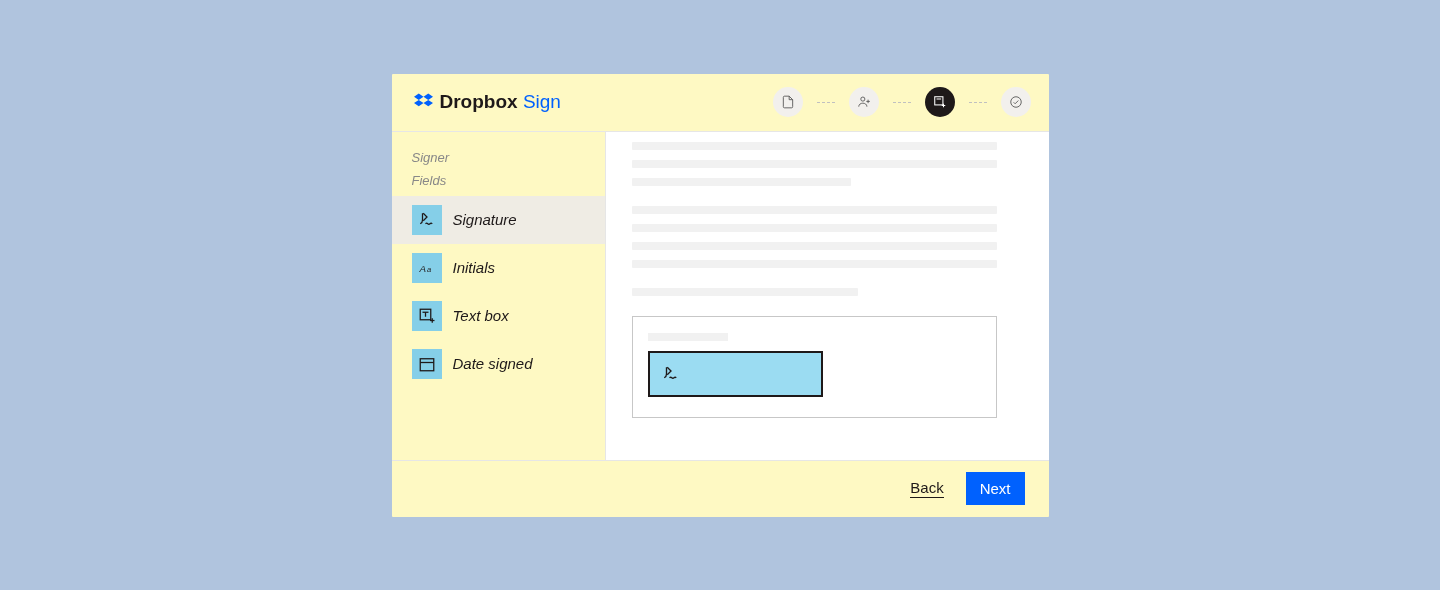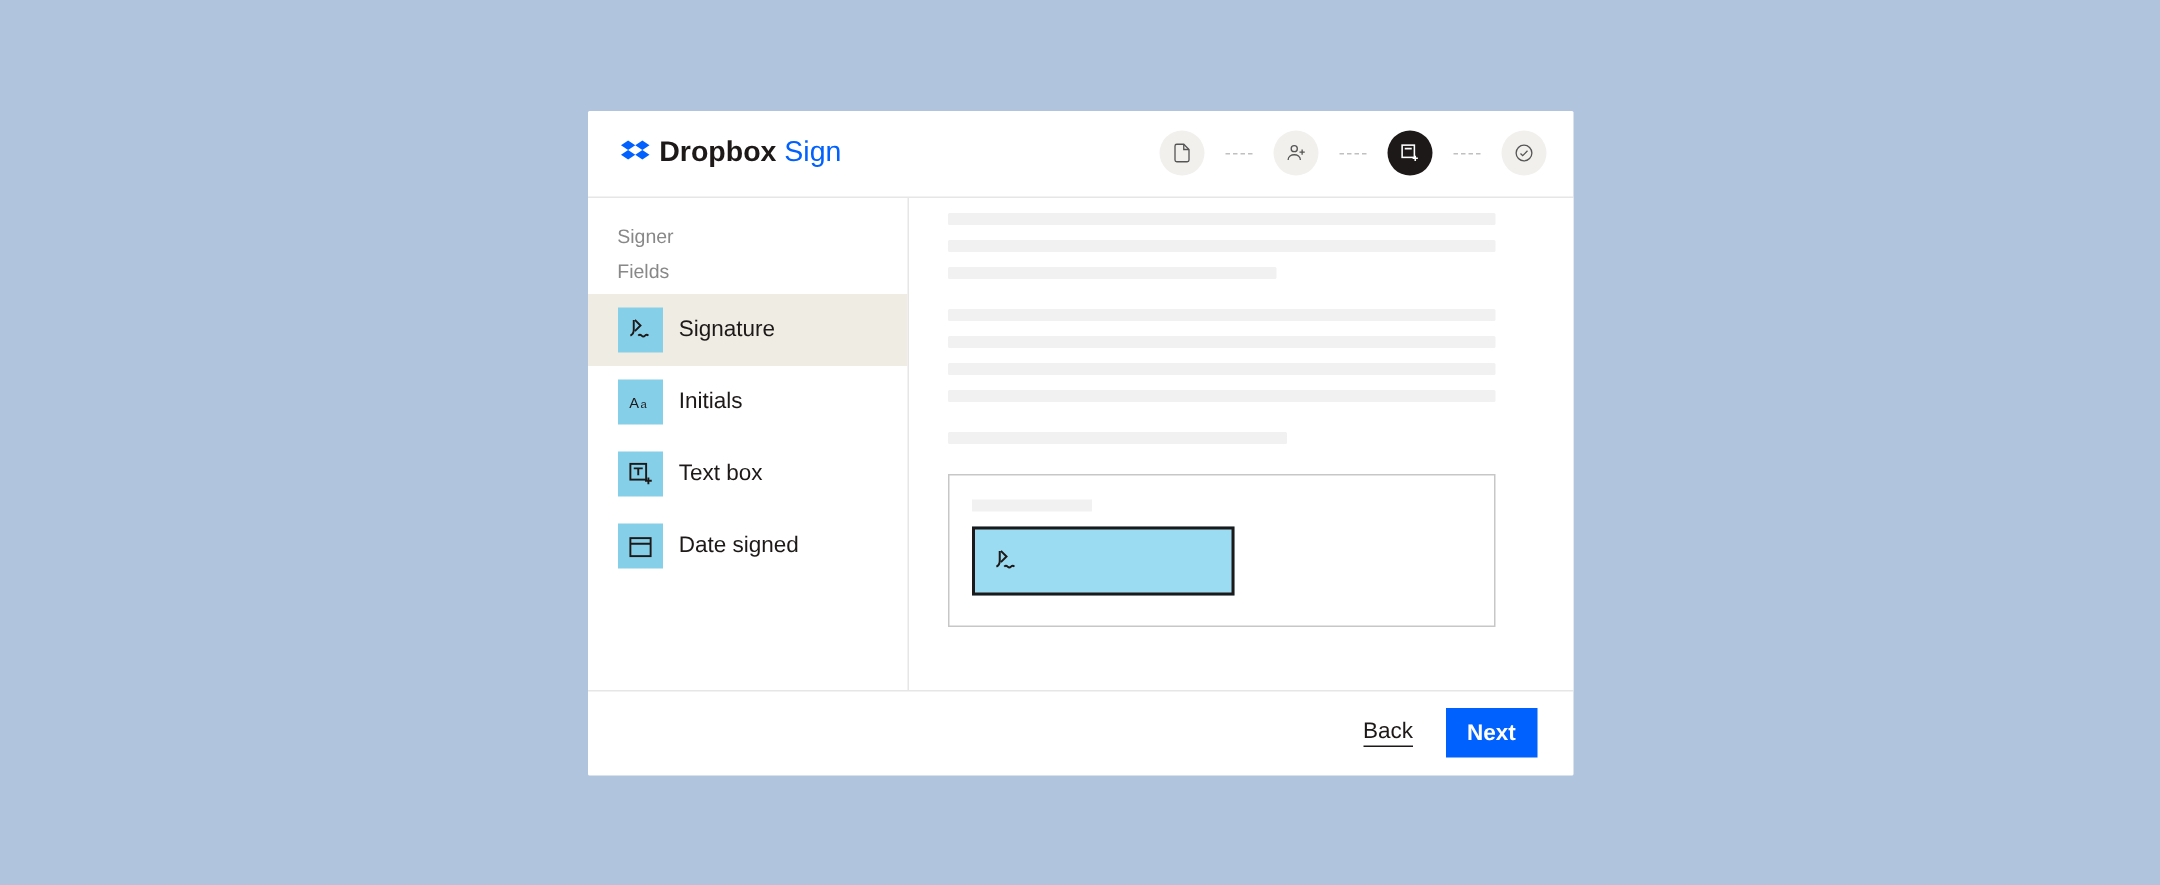--- a/index.html
+++ b/index.html
@@ -1,29 +1,29 @@
 <!DOCTYPE html>
 <html><head>
   <meta charset="utf-8">
   <style>
     *{box-sizing:border-box;margin:0;padding:0;font-family:-apple-system,BlinkMacSystemFont,"Segoe UI",Helvetica,Arial,sans-serif;}
     body{background:#b0c4de;width:1440px;height:590px;display:flex;align-items:center;justify-content:center;}
-    .window{width:657px;height:443px;background:#ffffff;display:flex;flex-direction:column;border-radius:1px;overflow:hidden;}
+    .window{width:657px;height:443px;background:#fef9c3;display:flex;flex-direction:column;border-radius:1px;overflow:hidden;}
     .header{display:flex;align-items:center;justify-content:space-between;height:58px;border-bottom:1px solid #e6e6e6;padding:0 18px 0 22px;}
     .logo-wrap{display:flex;align-items:center;gap:6px;}
     .logo-icon svg{display:block;}
     .brand{font-size:19px;font-weight:700;color:#1e1919;}
     .brand-sign{color:#0061fe;font-weight:400;}
     .steps{display:flex;align-items:center;gap:14px;}
     .step{width:30px;height:30px;border-radius:50%;display:flex;align-items:center;justify-content:center;background:#f2f0ed;}
     .step.active{background:#1e1919;}
     .step svg{display:block;}
     .dashline{width:18px;border-top:1px dashed #c0c0c0;}
     .content{display:flex;flex:1;min-height:0;}
-    .sidebar{width:214px;border-right:1px solid #e6e6e6;padding:18px 20px 0 20px;}
+    .sidebar{width:214px;border-right:1px solid #e6e6e6;padding:18px 20px 0 20px;font-style:italic;}
     .s-label{font-size:13px;color:#888;margin-bottom:8px;}
     .select{border:1px solid #c7c7c7;height:49px;display:flex;align-items:center;padding:0 8px 0 6px;cursor:pointer;margin-bottom:16px;position:relative;background:#fff;}
     .avatar{width:28px;height:28px;border-radius:50%;background:#85cfe8;display:flex;align-items:center;justify-content:center;font-size:11px;font-weight:700;color:#1e1919;margin-right:9px;}
     .select-name{font-size:14px;color:#1e1919;flex:1;}
     .chev{width:8px;height:8px;border-right:1px solid #666;border-bottom:1px solid #666;transform:rotate(45deg);margin-right:4px;}
     .fields{margin-top:6px;}
     .f-item{display:flex;align-items:center;height:48px;margin-left:-20px;margin-right:-20px;padding-left:20px;cursor:pointer;}
     .f-item.sel{background:#efece4;}
     .f-icon{width:30px;height:30px;background:#85cfe8;margin-right:11px;display:flex;align-items:center;justify-content:center;}
     .f-icon svg{display:block;}
@@ -32,21 +32,21 @@
     .main-inner{max-width:365px;}
     .line{background:#f1f1f1;height:8px;border-radius:1px;margin-bottom:10px;}
     .l1{width:100%;}.l2{width:60%;}.l3{width:62%;}
     .sp{height:10px;}
     .sig-area{border:1px solid #c7c7c7;padding:16px 15px 20px 15px;}
     .sig-label{width:80px;height:8px;background:#f1f1f1;margin-bottom:10px;}
     .sig-box{width:175px;height:46px;background:#9bdcf2;border:2px solid #1e1919;display:flex;align-items:center;padding-left:12px;}
     .sig-box svg{display:block;}
     .footer{height:57px;border-top:1px solid #e6e6e6;display:flex;align-items:center;justify-content:flex-end;padding-right:24px;gap:22px;}
     .btn-back{font-size:15px;color:#1e1919;border-bottom:1px solid #1e1919;cursor:pointer;padding-bottom:1px;}
-    .btn-next{background:#0061fe;color:#fff;font-size:15px;font-weight:700;padding:8px 14px;cursor:pointer;border:none;}
+    .btn-next{background:#0061fe;color:#fff;font-size:15px;font-weight:400;padding:8px 14px;cursor:pointer;border:none;}
   </style>
 </head>
 <body>
 
 <div class="window">
   <div class="header">
     <div class="logo-wrap">
       <span class="logo-icon">
         <svg width="20" height="20" viewBox="0 0 24 24">
             <g>

